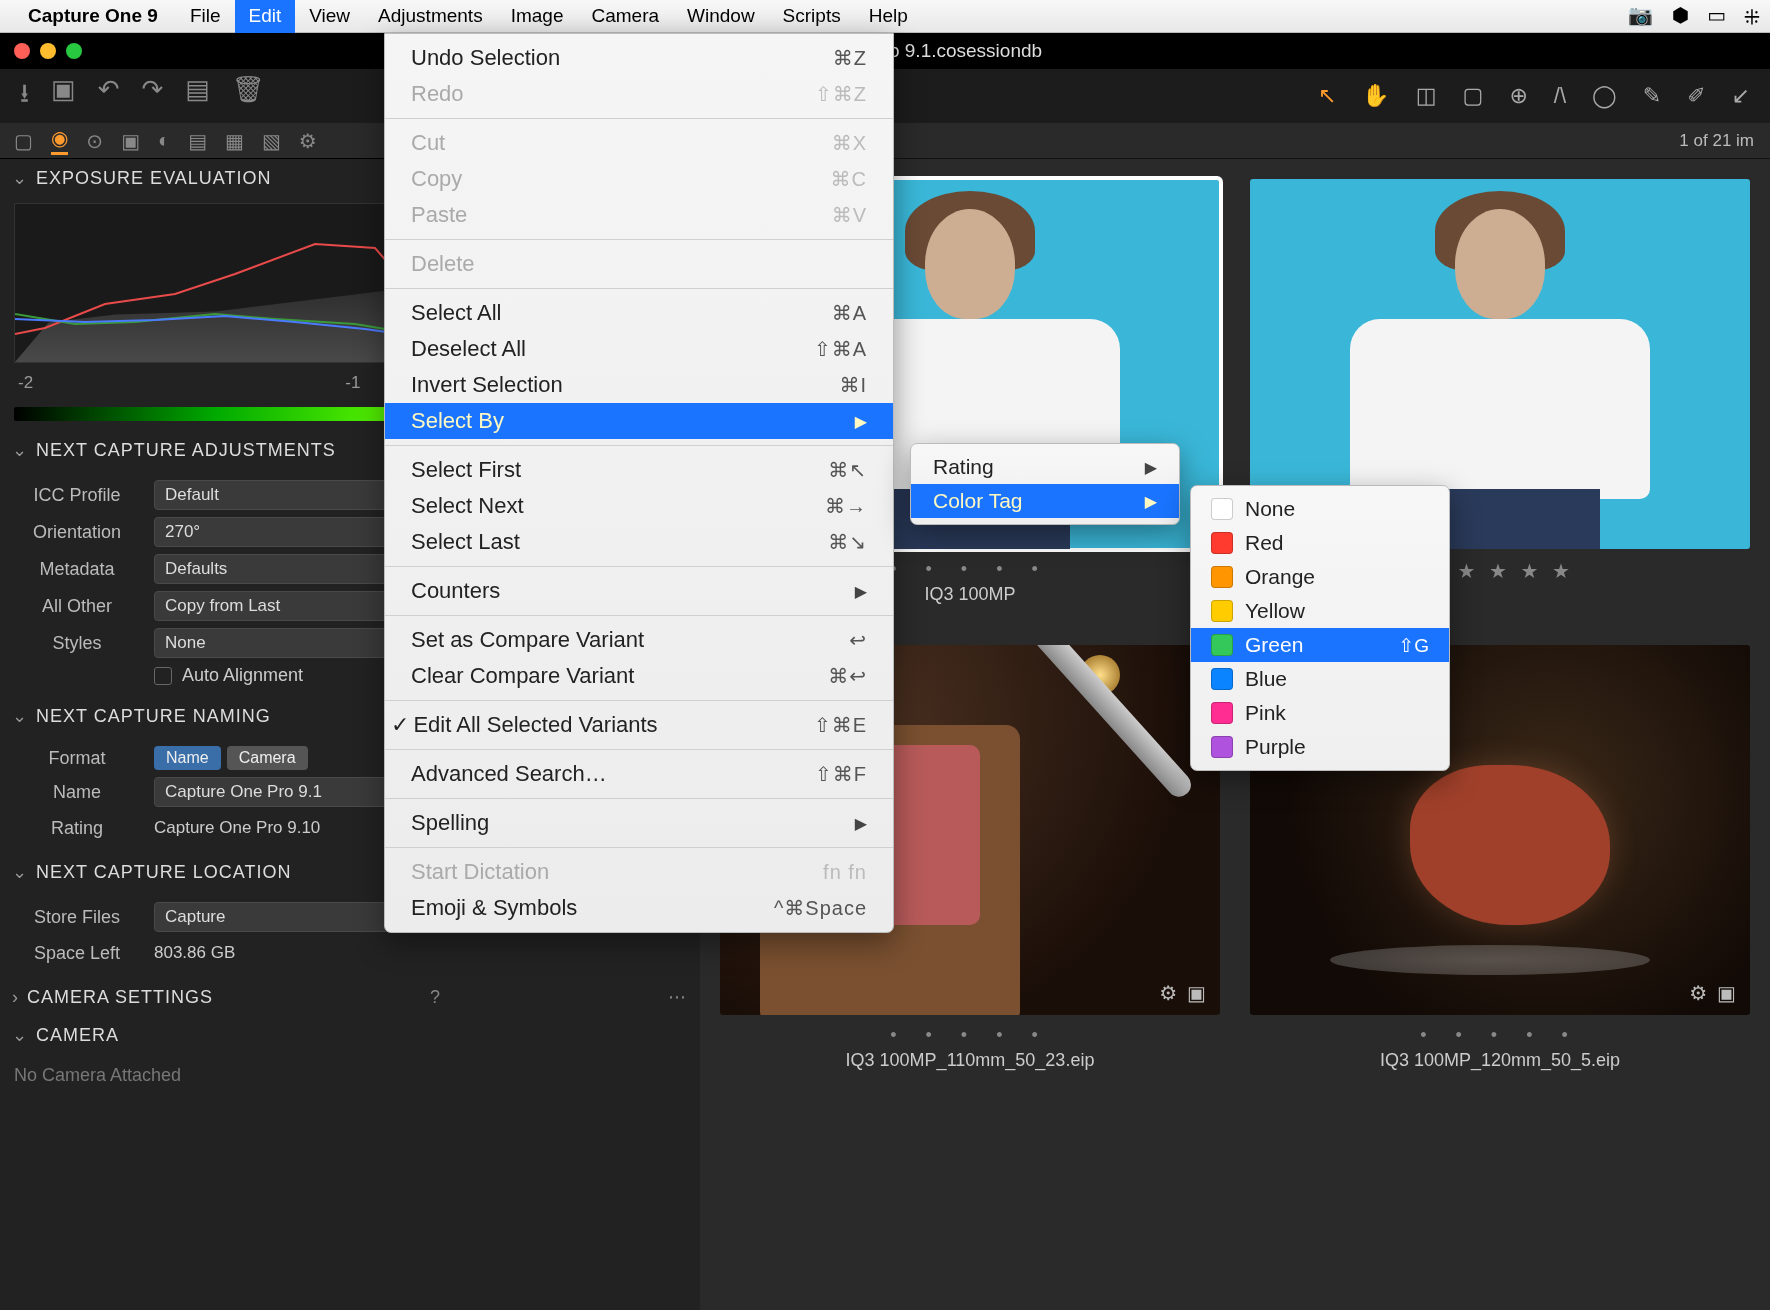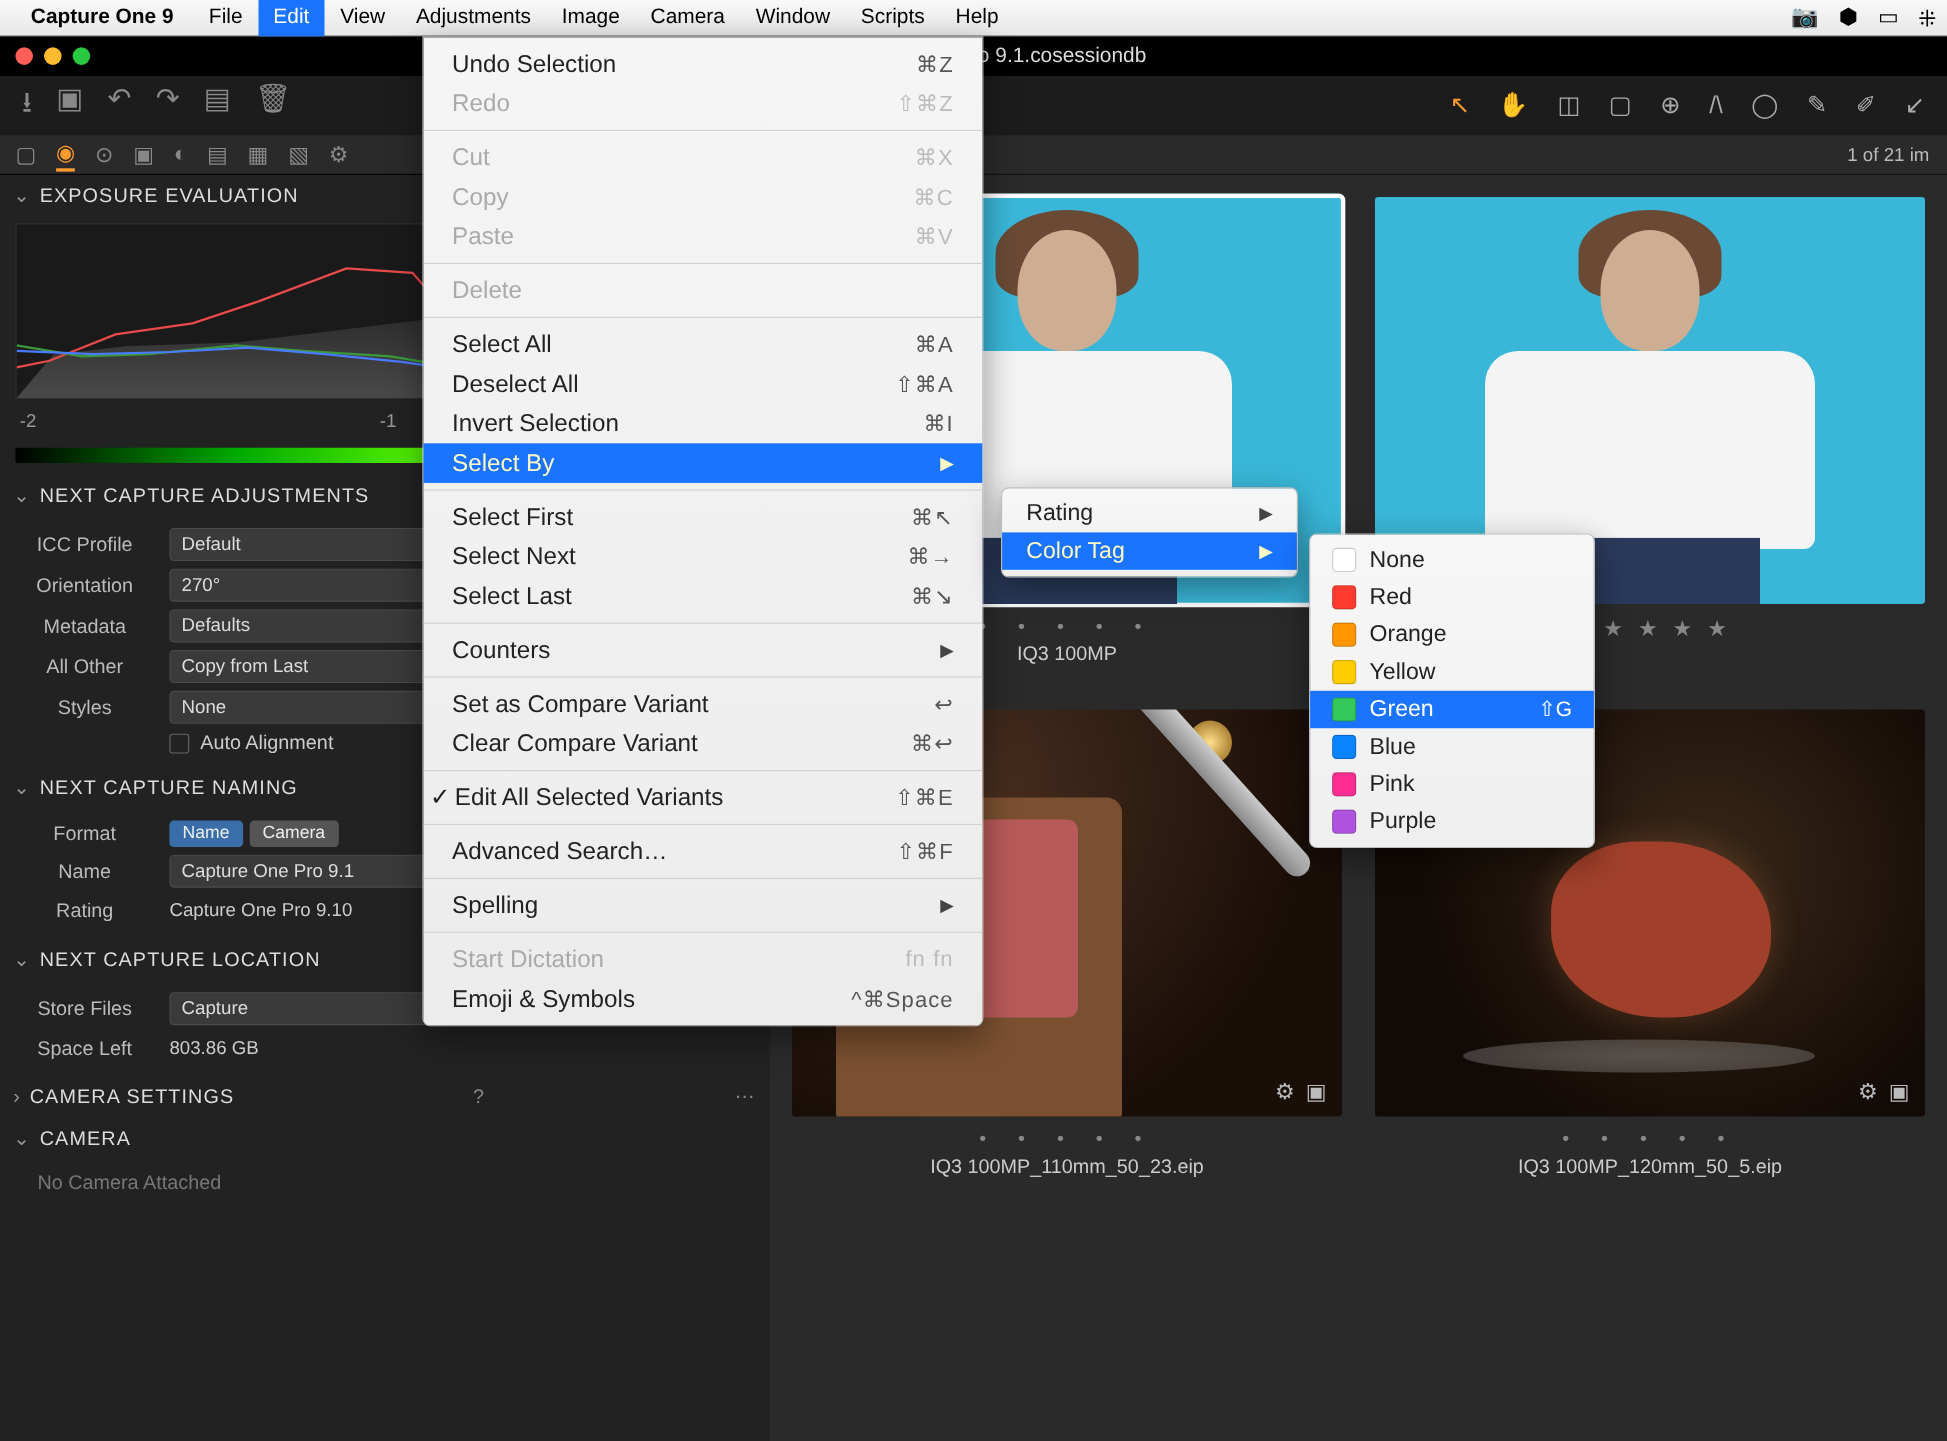--- a/index.html
+++ b/index.html
@@ -274,21 +274,21 @@
         <span>CAMERA SETTINGS</span>
         <span class="q">?</span>
         <span class="dots">⋯</span>
       </div>
     <div class="panel-header">
         <span class="chev">⌄</span>
         <span>CAMERA</span>
       </div>
     <div class="form">
         <div class="row">
-          <span style="color:#777;margin-left:20px">No Camera Attached</span>
+          <span style="color:#777;">No Camera Attached</span>
         </div>
       </div>
   </div>
 
   <div class="browser">
     <div class="browser-bar">
         <span>1 of 21 im</span>
       </div>
     <div class="thumbs">
       <div class="thumb selected">

